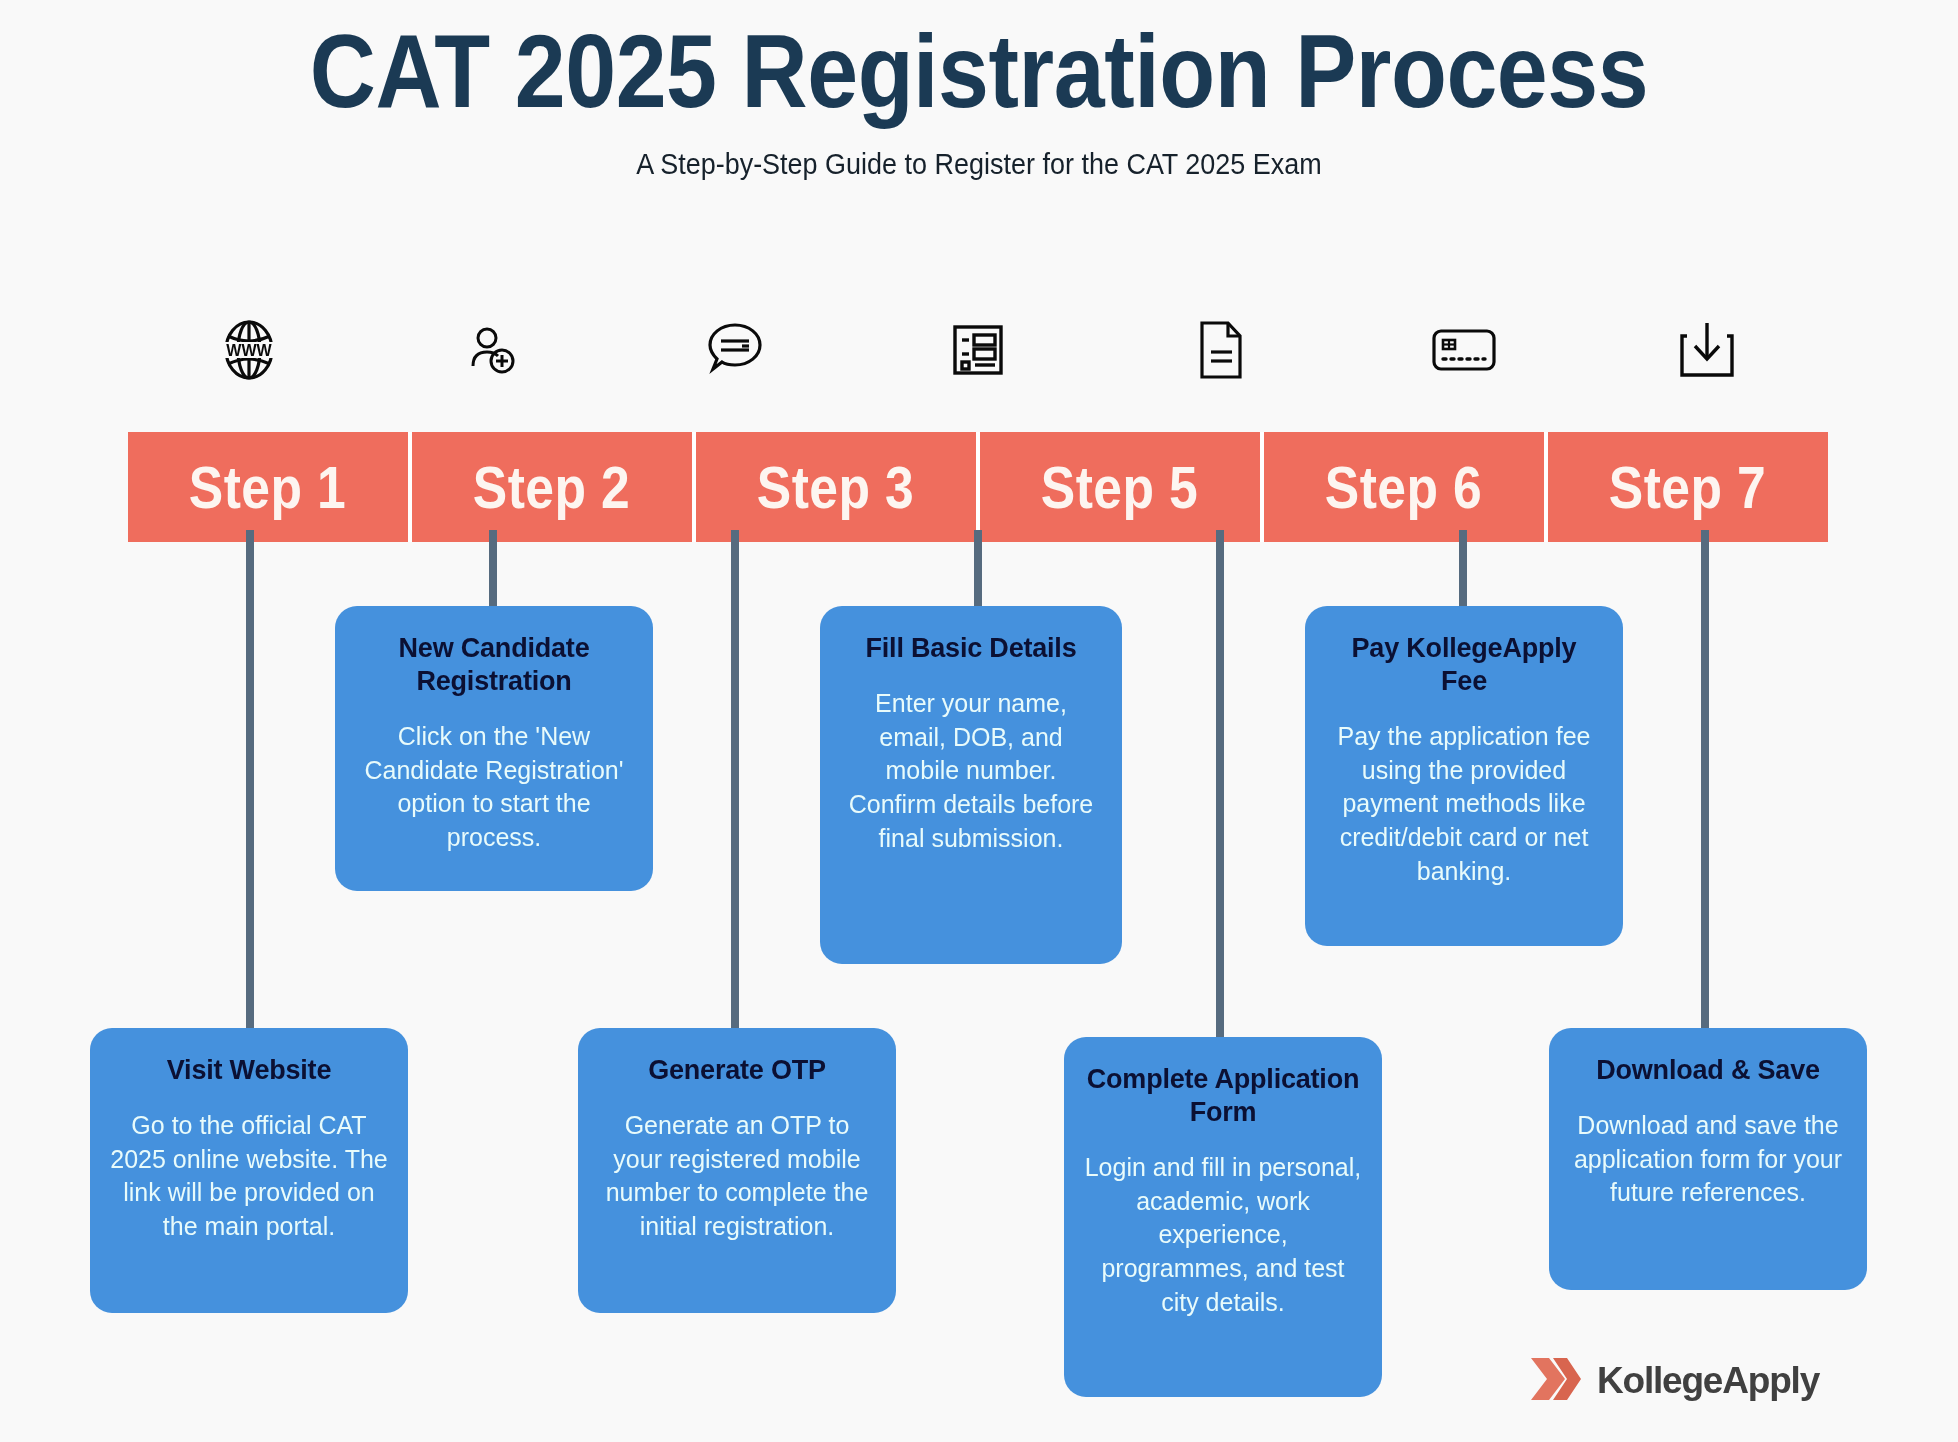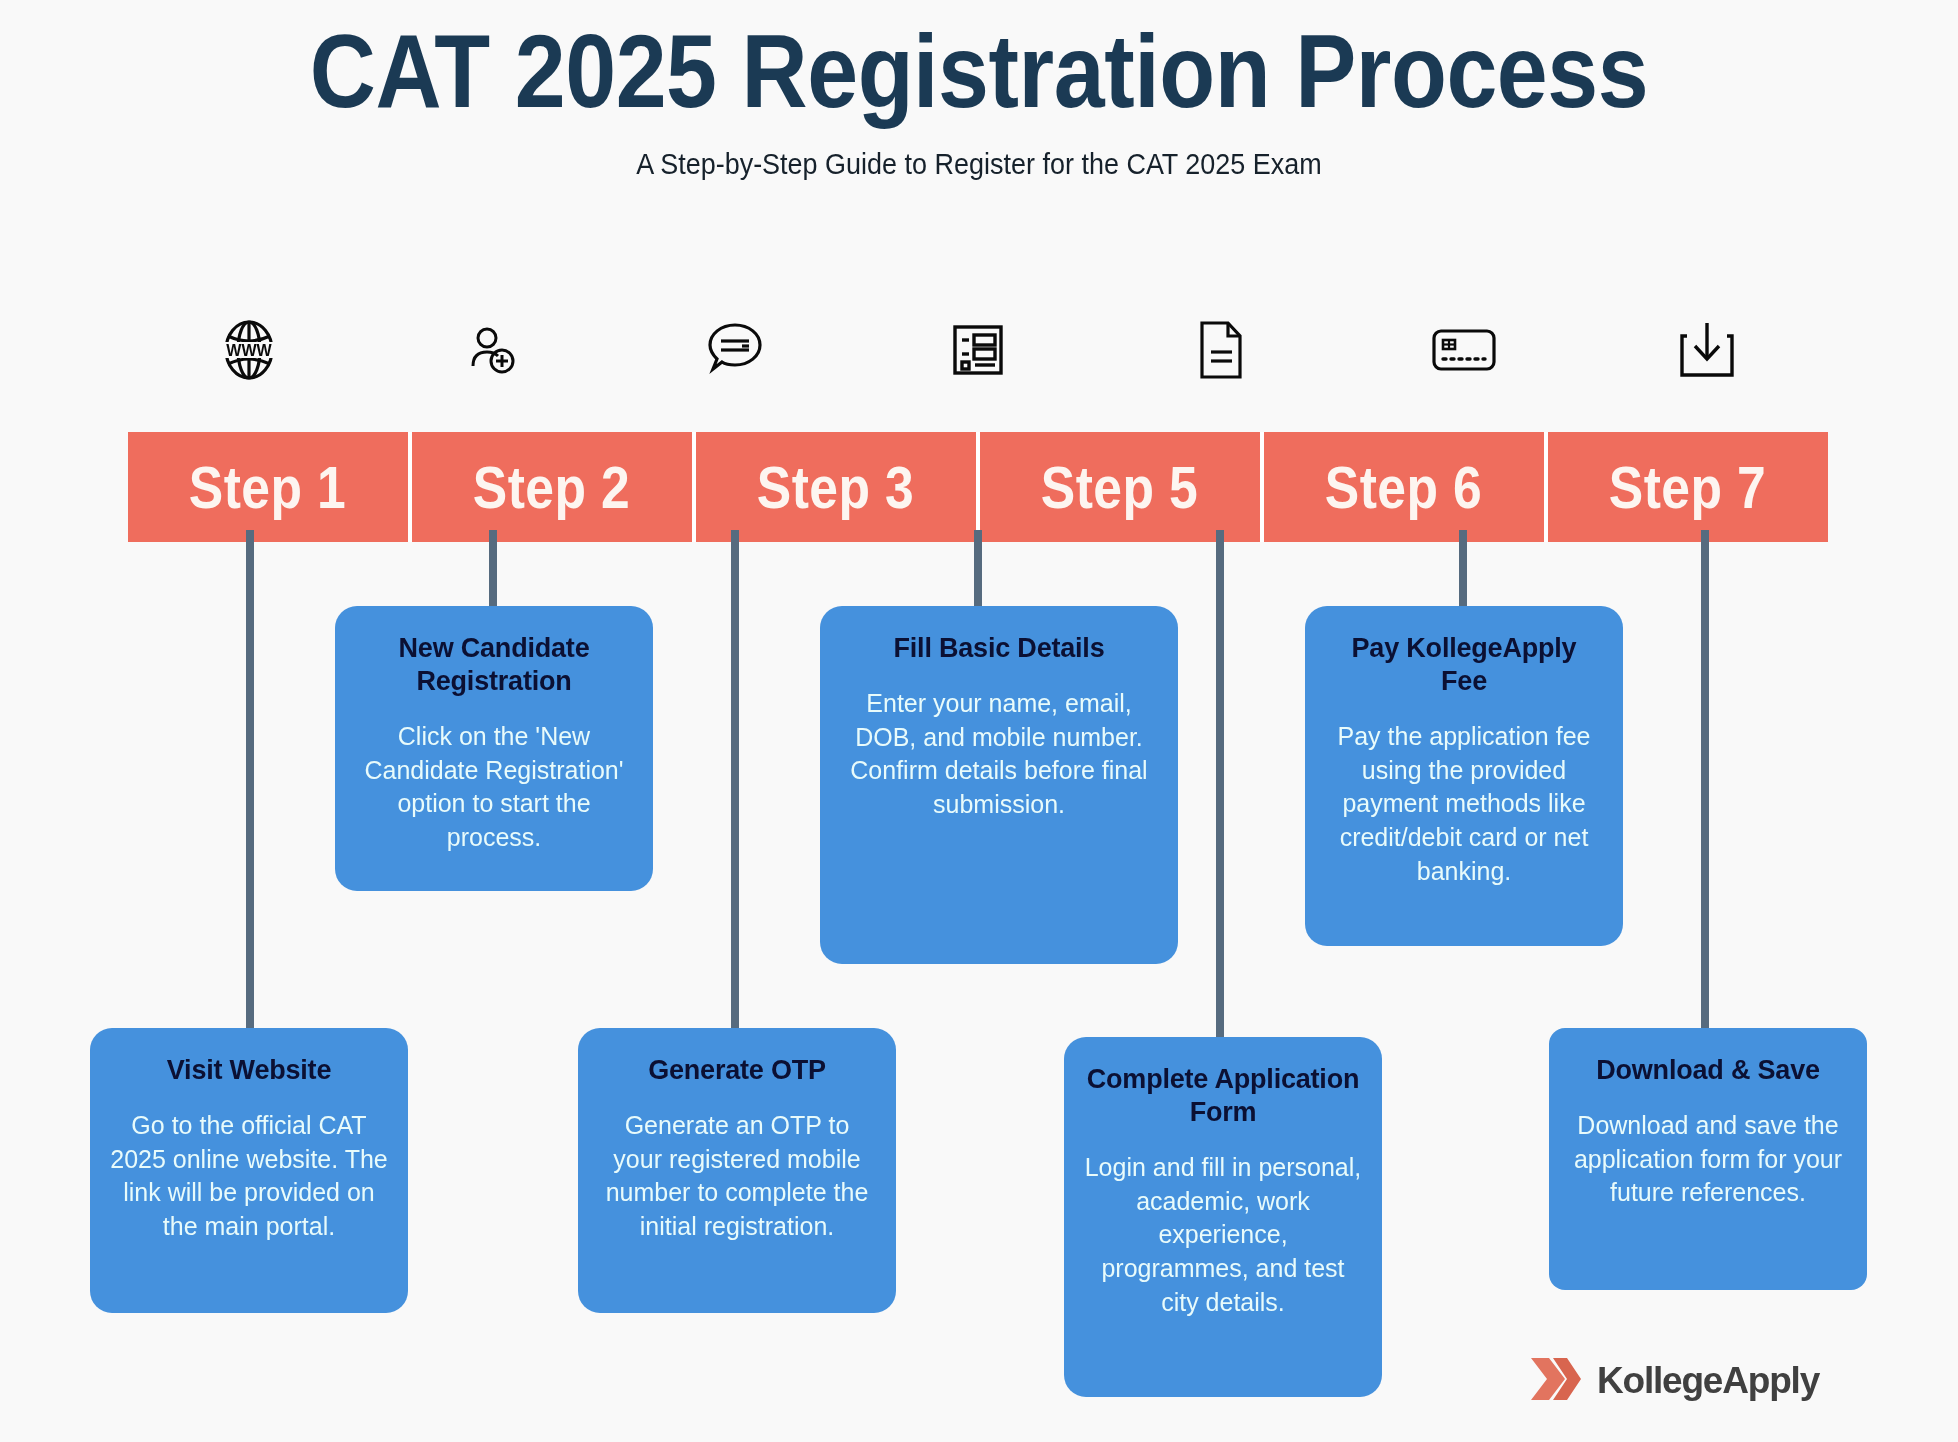--- a/index.html
+++ b/index.html
@@ -256,21 +256,21 @@
 <div class="connector" style="left:974px;  top:530px; height:80px;"></div>
 <div class="connector" style="left:1216px; top:530px; height:510px;"></div>
 <div class="connector" style="left:1459px; top:530px; height:80px;"></div>
 <div class="connector" style="left:1701px; top:530px; height:500px;"></div>
 
 <div class="card" style="left:335px; top:606px; width:318px; height:285px;">
   <div class="card-title">New Candidate Registration</div>
   <div class="card-body">Click on the 'New Candidate Registration' option to start the process.</div>
 </div>
 
-<div class="card" style="left:820px; top:606px; width:358px; height:358px;">
+<div class="card" style="left:820px; top:606px; width:302px; height:358px;">
   <div class="card-title">Fill Basic Details</div>
   <div class="card-body">Enter your name, email, DOB, and mobile number. Confirm details before final submission.</div>
 </div>
 
 <div class="card" style="left:1305px; top:606px; width:318px; height:340px;">
   <div class="card-title">Pay KollegeApply Fee</div>
   <div class="card-body">Pay the application fee using the provided payment methods like credit/debit card or net banking.</div>
 </div>
 
 <div class="card" style="left:90px; top:1028px; width:318px; height:285px;">
@@ -281,21 +281,21 @@
 <div class="card" style="left:578px; top:1028px; width:318px; height:285px;">
   <div class="card-title">Generate OTP</div>
   <div class="card-body">Generate an OTP to your registered mobile number to complete the initial registration.</div>
 </div>
 
 <div class="card" style="left:1064px; top:1037px; width:318px; height:360px;">
   <div class="card-title">Complete Application Form</div>
   <div class="card-body">Login and fill in personal, academic, work experience, programmes, and test city details.</div>
 </div>
 
-<div class="card" style="left:1549px; top:1028px; width:318px; height:262px;border-radius:16px;">
+<div class="card" style="left:1549px; top:1028px; width:318px; height:262px;">
   <div class="card-title">Download &amp; Save</div>
   <div class="card-body">Download and save the application form for your future references.</div>
 </div>
 
 <div id="logo">
   <span>
     <svg width="56" height="54" viewBox="0 0 56 54" fill="none">
       <path d="M4 6 L22 6 L38 27 L22 48 L4 48 L20 27 Z" fill="#e2745f"></path>
       <path d="M26 6 L40 6 L54 27 L40 48 L26 48 L40 27 Z" fill="#d8654f"></path>
     </svg>

